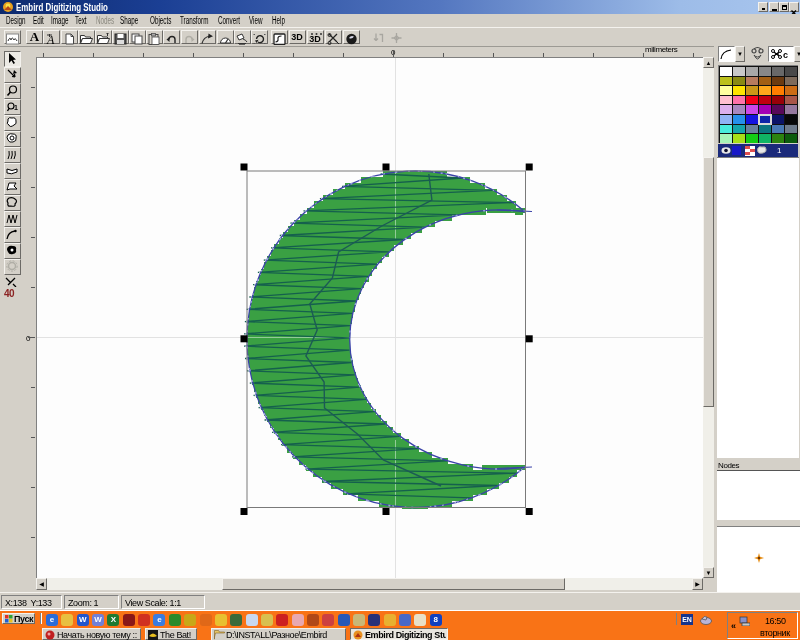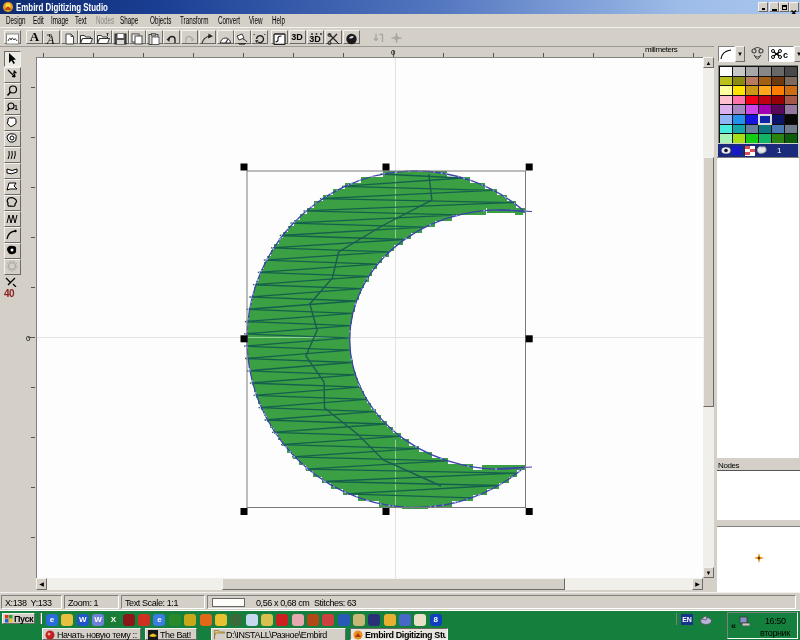--- a/index.html
+++ b/index.html
@@ -447,29 +447,24 @@
     </div>
   </div>
 <div class="ab" style="left:0;top:592px;width:800px;height:18px;background:#d4d0c8;border-top:1px solid #f4f2ee;">
     <div class="ab sunk" style="left:1px;top:2px;width:61px;height:14px;">
       <div class="txt" style="left:3px;top:2px;">X:138&nbsp; Y:133</div>
     </div>
     <div class="ab sunk" style="left:64px;top:2px;width:55px;height:14px;">
       <div class="txt" style="left:3px;top:2px;">Zoom: 1</div>
     </div>
     <div class="ab sunk" style="left:121px;top:2px;width:84px;height:14px;">
-      <div class="txt" style="left:3px;top:2px;">Text Scale: 1:1</div>
-    </div>
-    <div class="ab sunk" style="left:207px;top:2px;width:589px;height:14px;">
-      <div class="ab" style="left:4px;top:2px;width:33px;height:9px;background:#fcfcf8;border:1px solid #666;"></div>
-      <div class="txt" style="left:48px;top:2px;">0,56 x 0,68 cm</div>
-      <div class="txt" style="left:106px;top:2px;">Stitches: 63</div>
-    </div>
-  </div>
-<div class="ab" style="left:0;top:610px;width:800px;height:30px;background:#15803d;border-top:1px solid #fff;">
+      <div class="txt" style="left:3px;top:2px;">View Scale: 1:1</div>
+    </div>
+  </div>
+<div class="ab" style="left:0;top:610px;width:800px;height:30px;background:#f97316;border-top:1px solid #fff;">
     <div class="btn" style="left:2px;top:2px;width:33px;height:11px;">
       <svg class="ab" style="left:2px;top:1px" width="8" height="8" viewBox="0 0 8 8">
         <rect x="0" y="0" width="3.5" height="3.5" fill="#e03020"></rect>
         <rect x="4" y="0" width="3.5" height="3.5" fill="#30a030"></rect>
         <rect x="0" y="4" width="3.5" height="3.5" fill="#2060d0"></rect>
         <rect x="4" y="4" width="3.5" height="3.5" fill="#e8c020"></rect>
       </svg>
       <div class="txt" style="left:11px;top:0px;font-weight:bold;font-size:9px;">Пуск</div>
     </div>
     <div class="ab" style="left:40px;top:2px;width:2px;height:11px;border-left:1px solid #808080;border-right:1px solid #fff;"></div>

